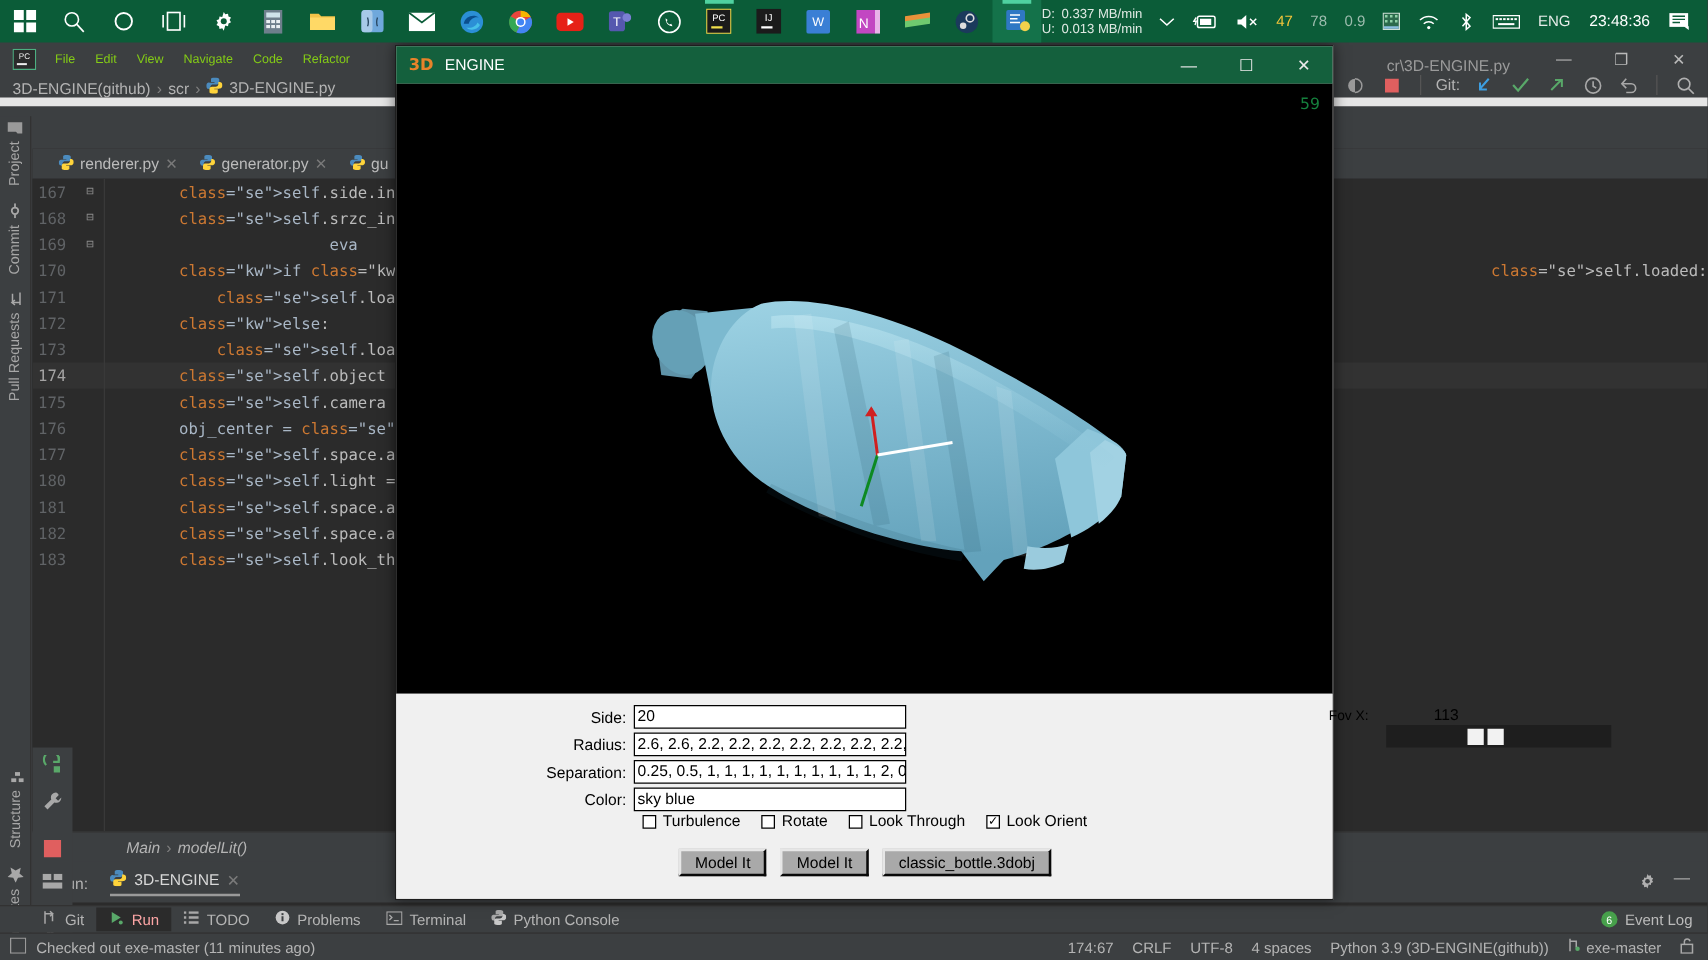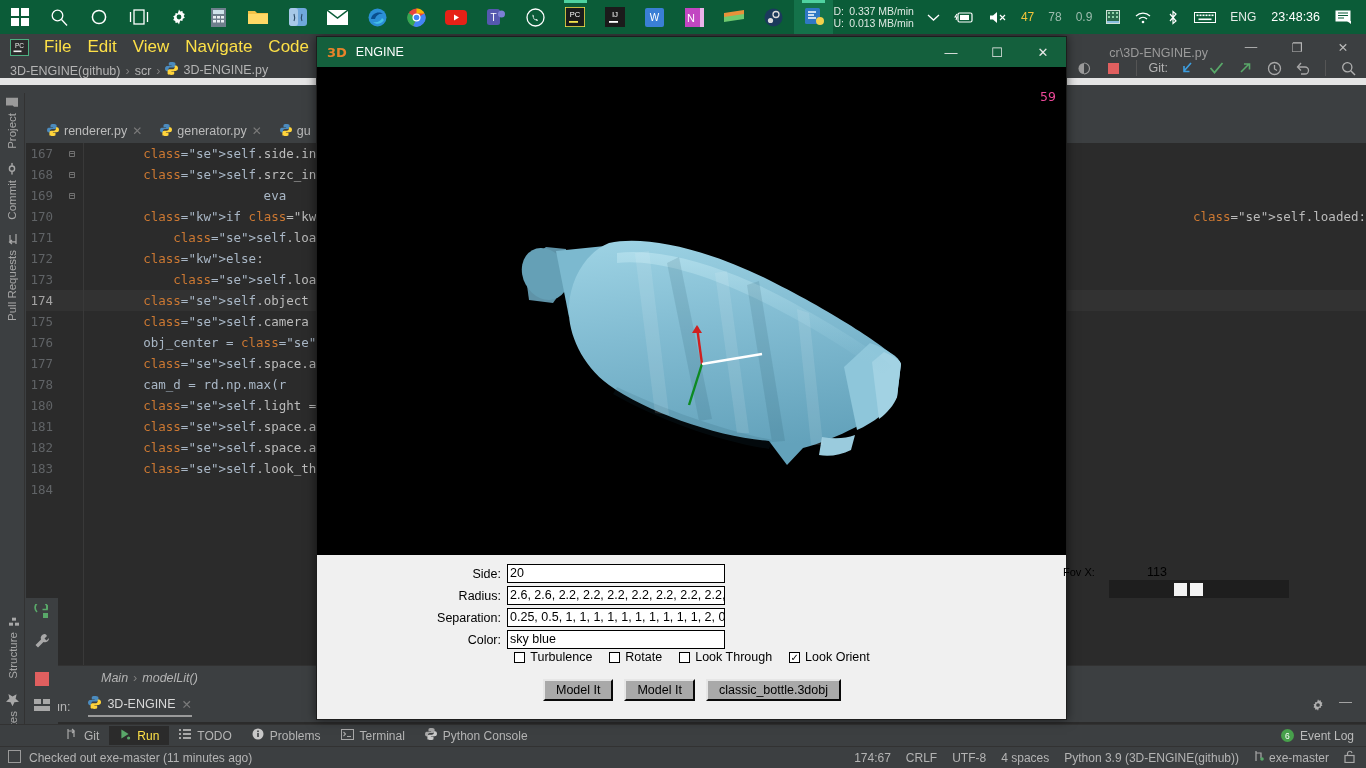--- a/index.html
+++ b/index.html
@@ -26,21 +26,21 @@
   #clock { padding:0 8px; font-size:12.5px; color:#fff; }
 
   
   #pycharm { position:absolute; left:0; top:34px; width:1366px; height:734px;
     background:#3c3f41; color:#bbbbbb; font-size:12.5px; }
 
   #menubar { height:26px; display:flex; align-items:center; padding-left:4px;
     background:#3c3f41; }
   #pc-logo { width:22px; height:18px; margin:0 6px 0 4px; display:flex;
     align-items:center; justify-content:center; }
-  .menu-item { padding:3px 8px; color:#fde047; font-size:17px; }
+  .menu-item { padding:3px 8px; color:#84cc16; font-size:10px; }
   #win-ctrl { margin-left:auto; display:flex; }
   #win-ctrl div { width:46px; height:26px; display:flex; align-items:center;
     justify-content:center; color:#b9b9b9; }
 
   #navbar { height:25px; display:flex; align-items:flex-end; padding-left:10px;
     background:#3c3f41; font-size:12.5px; border-bottom:7px solid #e5e5e5; }
   .crumb { color:#b4b4b4; }
   .sep { color:#808080; padding:0 5px; }
   #nav-right { margin-left:auto; display:flex; align-items:center; padding-right:8px; gap:9px;}
   .tbtn { width:20px; height:20px; display:flex; align-items:center; justify-content:center; }
@@ -85,24 +85,24 @@
   #runpanel-right { margin-left:auto; display:flex; gap:14px; padding-right:14px; }
 
   #console { position:absolute; left:58px; bottom:22px; right:0; height:24px;
     background:#2b2b2b; color:#a9b7c6; font-family:"DejaVu Sans Mono", monospace;
     font-size:12.5px; display:flex; align-items:center; padding-left:16px; }
   #run-gut { position:absolute; left:26px; bottom:0; width:32px; height:170px;
     background:#3c3f41; display:flex; flex-direction:column; align-items:center;
     padding-top:6px; gap:10px; }
 
   #bottombar { position:absolute; left:0; bottom:22px; width:1366px; height:22px;
-    background:#3c3f41; display:flex; align-items:center; padding-left:56px;
+    background:#3c3f41; display:flex; align-items:center; padding-left:24px;
     font-size:12px; border-top:1px solid #323232;justify-content:flex-end; }
   .bbtab { display:flex; align-items:center; gap:6px; padding:2px 10px; color:#b4b4b4; }
-  .bbtab.sel { background:#2b2b2b; color:#fde047; }
+  .bbtab.sel { background:#2b2b2b; color:#fca5a5; }
   #bb-right { margin-left:auto; display:flex; align-items:center; gap:6px; padding-right:12px; }
   .evt-dot { width:13px; height:13px; border-radius:50%; background:#47a04b; color:#fff;
     font-size:8.5px; display:flex; align-items:center; justify-content:center; }
 
   #statusbar { position:absolute; left:0; bottom:0; width:1366px; height:22px;
     background:#3c3f41; display:flex; align-items:center; font-size:12px;
     color:#b4b4b4; padding-left:8px; border-top:1px solid #323232;}
   #sb-right { margin-left:auto; display:flex; align-items:center; gap:15px; padding-right:10px; }
 
   
@@ -110,21 +110,21 @@
     background:#f0f0f0; border:1px solid #1d1d1d; z-index:30;
     box-shadow:0 0 10px rgba(0,0,0,.55); }
   #eng-title { height:30px; background:#14603d; display:flex; align-items:center;
     padding-left:10px; color:#fff; font-size:12.5px; }
   #eng-logo { font-size:13px; font-weight:bold; color:#e8832a; margin-right:9px;
     font-family:"DejaVu Sans", sans-serif; }
   #eng-ctrl { margin-left:auto; display:flex; height:30px; }
   #eng-ctrl div { width:46px; display:flex; align-items:center; justify-content:center;
     color:#e9e9e9; font-size:13px; }
   #canvas { position:relative; height:488px; background:#000; overflow:hidden; }
-  #fps { position:absolute; right:10px; top:22px; color:#ec4899; font-size:12.5px;
+  #fps { position:absolute; right:10px; top:8px; color:#15803d; font-size:12.5px;
     font-family:"DejaVu Sans", sans-serif; }
 
   #panel { height:164px; background:#f0f0f0; position:relative; color:#000;
     font-size:12.5px; }
   #form { position:absolute; left:0; top:8px; width:730px; }
   .frow { display:flex; align-items:center; margin-bottom:1px; height:21px; }
   .flbl { width:190px; text-align:right; padding-right:6px; color:#000; font-size:12.5px; }
   .finp { width:218px; height:19px; border:1px solid #000; background:#fff;
     font-size:12.5px; padding:0 2px; color:#000; font-family:"Liberation Sans", sans-serif;
     line-height:17px; white-space:nowrap; overflow:hidden; }
@@ -574,26 +574,24 @@
           <div class="cline"><span class="gut">168</span><span class="fold">⊟</span><span class="code-txt"><span class="id">        <span <span="" class="kw">class</span>="se"&gt;self</span>.srzc_info = eva</span></div>
           <div class="cline"><span class="gut">169</span><span class="fold">⊟</span><span class="code-txt"><span class="id">                        eva</span></span></div>
           <div class="cline"><span class="gut">170</span><span class="fold"></span><span class="code-txt"><span class="id">        <span <span="" class="kw">class</span>="kw"&gt;if</span> <span <span="" class="kw">class</span>="kw"&gt;not</span> <span <span="" class="kw">class</span>="se"&gt;self.loaded:</div>
           <div class="cline"><span class="gut">171</span><span class="fold"></span><span class="code-txt"><span class="id">            <span <span="" class="kw">class</span>="se"&gt;self</span>.load_buttor</span></div>
           <div class="cline"><span class="gut">172</span><span class="fold"></span><span class="code-txt"><span class="id">        <span <span="" class="kw">class</span>="kw"&gt;else</span>:</span></div>
           <div class="cline"><span class="gut">173</span><span class="fold"></span><span class="code-txt"><span class="id">            <span <span="" class="kw">class</span>="se"&gt;self</span>.loaded = F</span></div>
           <div class="cline hl"><span class="gut cur">174</span><span class="fold"></span><span class="code-txt"><span class="id">        <span <span="" class="kw">class</span>="se"&gt;self</span>.object = gn.Spa</span></div>
           <div class="cline"><span class="gut">175</span><span class="fold"></span><span class="code-txt"><span class="id">        <span <span="" class="kw">class</span>="se"&gt;self</span>.camera = rd.Car</span></div>
           <div class="cline"><span class="gut">176</span><span class="fold"></span><span class="code-txt"><span class="id">        obj_center = <span <span="" class="kw">class</span>="se"&gt;self</span>.ob</span></div>
           <div class="cline"><span class="gut">177</span><span class="fold"></span><span class="code-txt"><span class="id">        <span <span="" class="kw">class</span>="se"&gt;self</span>.space.add_objec</span></div>
-          <div class="cline"><span class="gut">178</span><span class="fold"></span><span class="code-txt"><span class="id">        cam_d = rd.np.max(r</span></span></div>
           <div class="cline"><span class="gut">180</span><span class="fold"></span><span class="code-txt"><span class="id">        <span <span="" class="kw">class</span>="se"&gt;self</span>.light = rd.Ligh</span></div>
           <div class="cline"><span class="gut">181</span><span class="fold"></span><span class="code-txt"><span class="id">        <span <span="" class="kw">class</span>="se"&gt;self</span>.space.add_camer</span></div>
           <div class="cline"><span class="gut">182</span><span class="fold"></span><span class="code-txt"><span class="id">        <span <span="" class="kw">class</span>="se"&gt;self</span>.space.add_light</span></div>
           <div class="cline"><span class="gut">183</span><span class="fold"></span><span class="code-txt"><span class="id">        <span <span="" class="kw">class</span>="se"&gt;self</span>.look_through_la</span></div>
-          <div class="cline"><span class="gut">184</span><span class="fold"></span><span class="code-txt"><span class="id"></span></span></div>
         </div>
     </div>
     <div id="gutter-line"></div>
   </div>
 
   <div id="breadcrumb2">
     <span style="font-style:italic">Main</span>
     <span class="sep">›</span>
     <span style="font-style:italic">modelLit()</span>
   </div>

